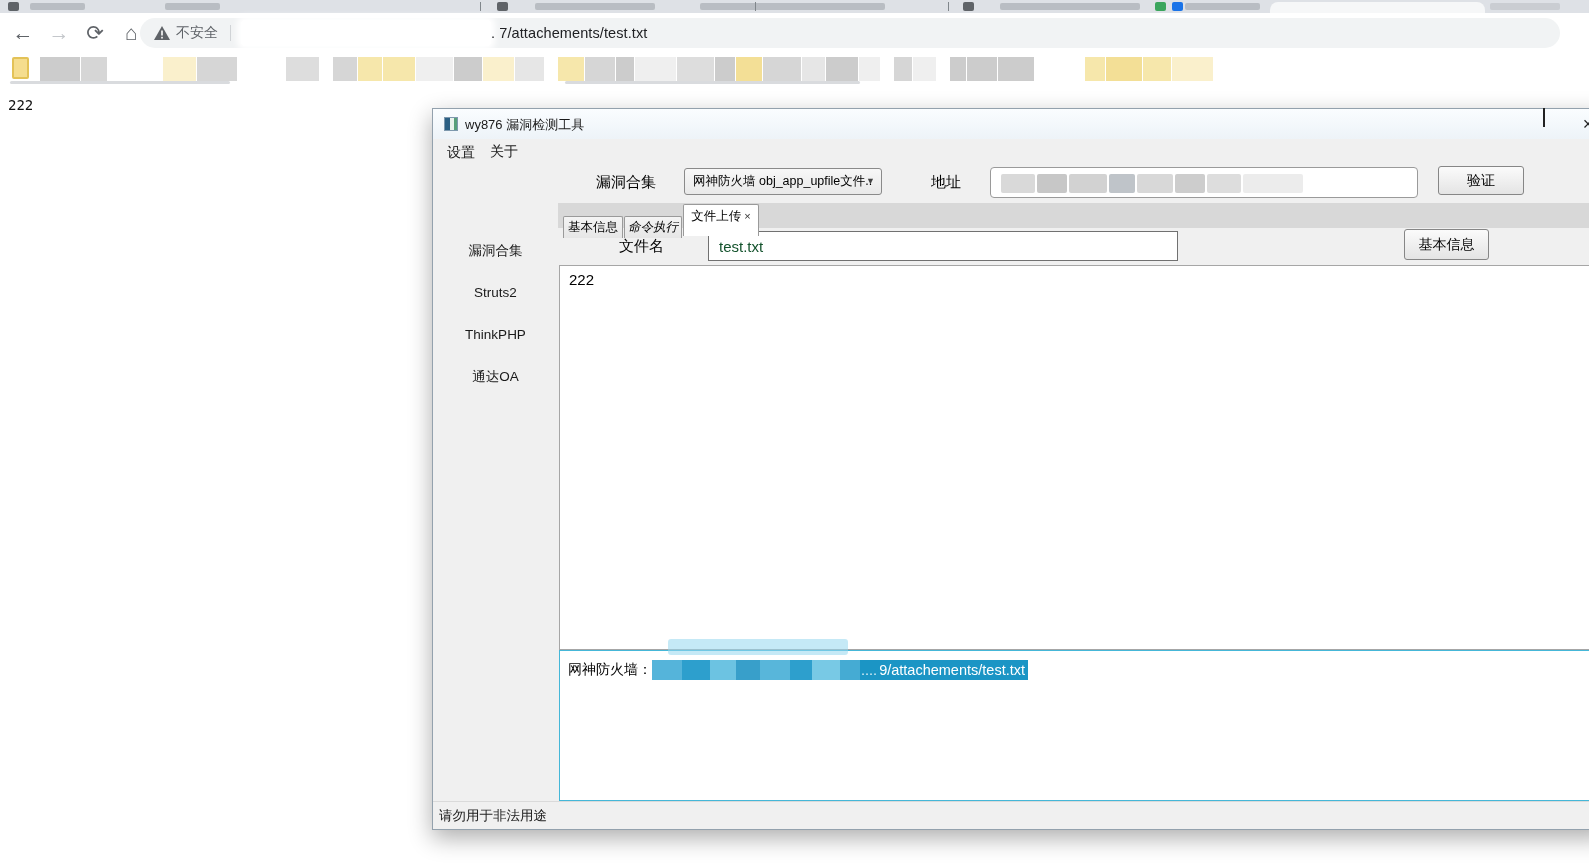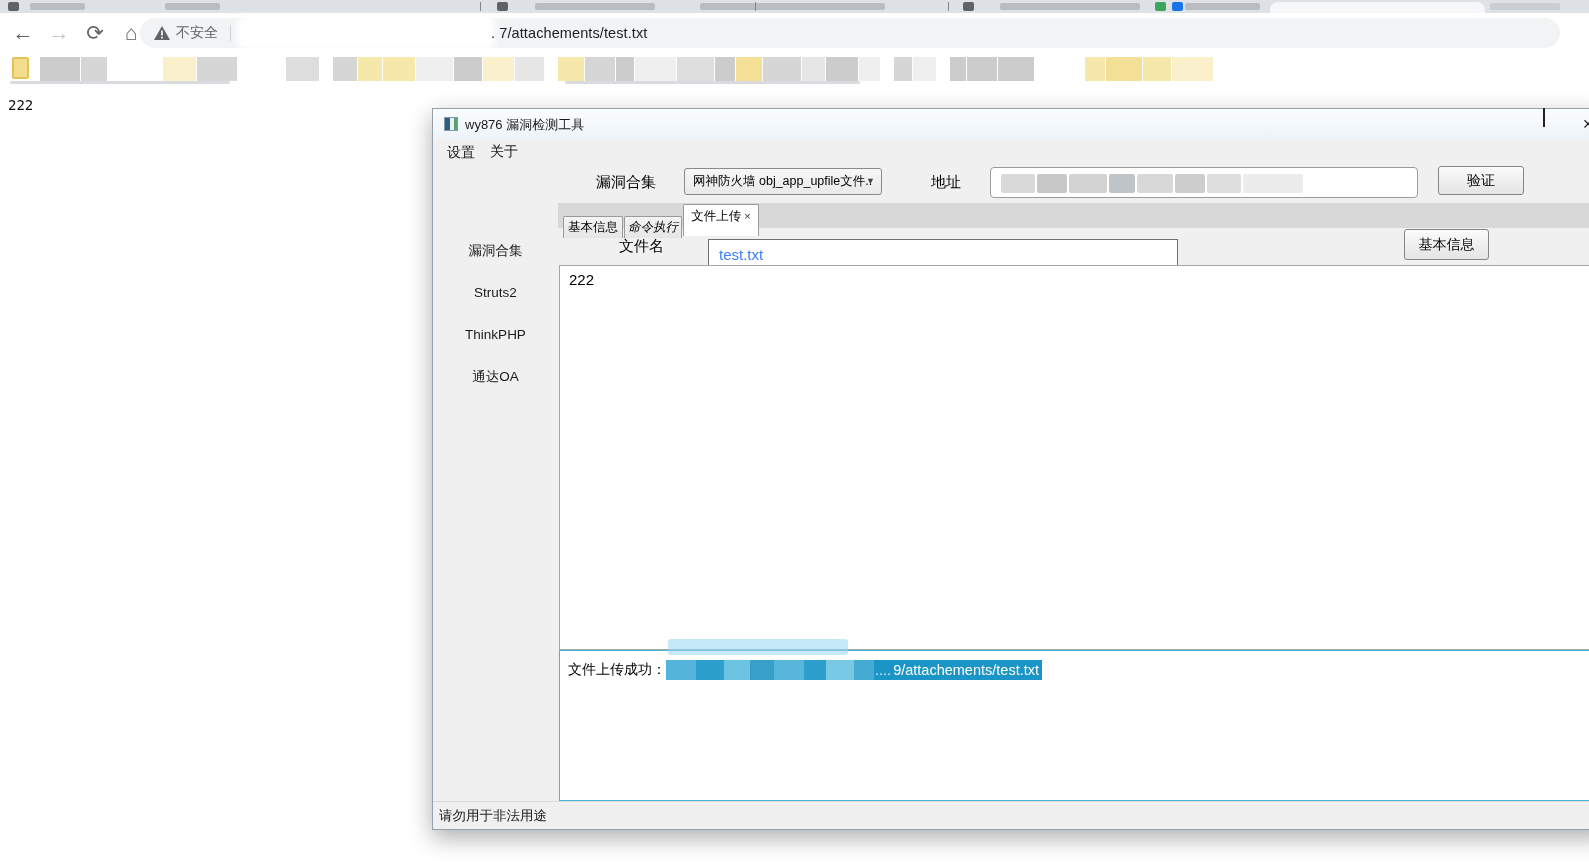--- a/index.html
+++ b/index.html
@@ -61,22 +61,22 @@
   .btn-upload { left:971px; top:120px; width:85px; height:31px; line-height:29px; }
 
   .tabband { position:absolute; left:125px; top:94px; right:0; height:25px; background:#d8d8d8; }
   .tab { position:absolute; top:13px; height:22px; line-height:20px; font-size:12.5px; color:#000; text-align:center;
     background:linear-gradient(#f4f4f4,#e6e6e6); border:1px solid #9a9a9a; border-bottom:none; border-radius:2px 2px 0 0; cursor:pointer; }
   .tab-basic { left:5px; width:60px; }
   .tab-cmd { left:66px; width:58px;font-style:italic; }
   .tab-upload { left:125px; width:76px; top:1px; height:32px; line-height:22px; background:#fff; z-index:2; }
   .tab-close { font-size:11px; color:#333; margin-left:3px; cursor:pointer; }
 
-  .fn-input { position:absolute; left:275px; top:130px; width:470px; height:30px; background:#fff; border:1px solid #717171;
-    font-size:15px; padding:8px 10px; color:#3b82f6; font-family:"Liberation Sans",sans-serif; }
+  .fn-input { position:absolute; left:275px; top:122px; width:470px; height:30px; background:#fff; border:1px solid #717171;
+    font-size:15px; padding:8px 10px; color:#14532d; font-family:"Liberation Sans",sans-serif; }
   .content-area { position:absolute; left:126px; top:156px; right:0; height:385px; background:#fff;
     border:1px solid #a6a6a6; font-size:15px; color:#000; padding:5px 9px; white-space:pre; cursor:text; }
   .result-area { position:absolute; left:126px; top:541px; right:0; height:151px; background:#fff;
     border:1px solid #45b7d8; font-size:14px; color:#000; padding:9px 8px; cursor:text; }
   .result-line { display:flex; align-items:center; height:20px; }
   .sel { display:inline-flex; align-items:center; height:20px; padding:0 2px 0 0; color:#fff; }
   .sel-redact { height:20px; }
   .sel-text { padding:0 1px; font-size:14.5px; }
   .result-smear { position:absolute; left:108px; top:-12px; width:180px; height:16px; background:rgba(150,215,238,.55); border-radius:3px; }
 
@@ -214,21 +214,21 @@
 
   <span class="lbl" style="left:186px; top:128px;">文件名</span>
   <input class="fn-input" value="test.txt" style="">
   <div class="btn btn-upload">基本信息</div>
 
   <div class="content-area">222</div>
 
   <div class="result-area">
     <div class="result-smear"></div>
     <div class="result-line">
-      <span>文件上传成功：</span>
+      <span>网神防火墙：</span>
       <span class="sel" id="selBlock" style="background: rgb(27, 149, 197);">
           <span class="sel-redact" style="width:30px;background:#55b4da;display:inline-block;"></span>
           <span class="sel-redact" style="width:28px;background:#2d9fcd;display:inline-block;"></span>
           <span class="sel-redact" style="width:26px;background:#6cc3e2;display:inline-block;"></span>
           <span class="sel-redact" style="width:24px;background:#389fca;display:inline-block;"></span>
           <span class="sel-redact" style="width:30px;background:#58b6da;display:inline-block;"></span>
           <span class="sel-redact" style="width:22px;background:#2d9fcd;display:inline-block;"></span>
           <span class="sel-redact" style="width:28px;background:#78c9e5;display:inline-block;"></span>
           <span class="sel-redact" style="width:20px;background:#45abd3;display:inline-block;"></span>
         <span class="sel-text" style="opacity:.85;">....</span>

